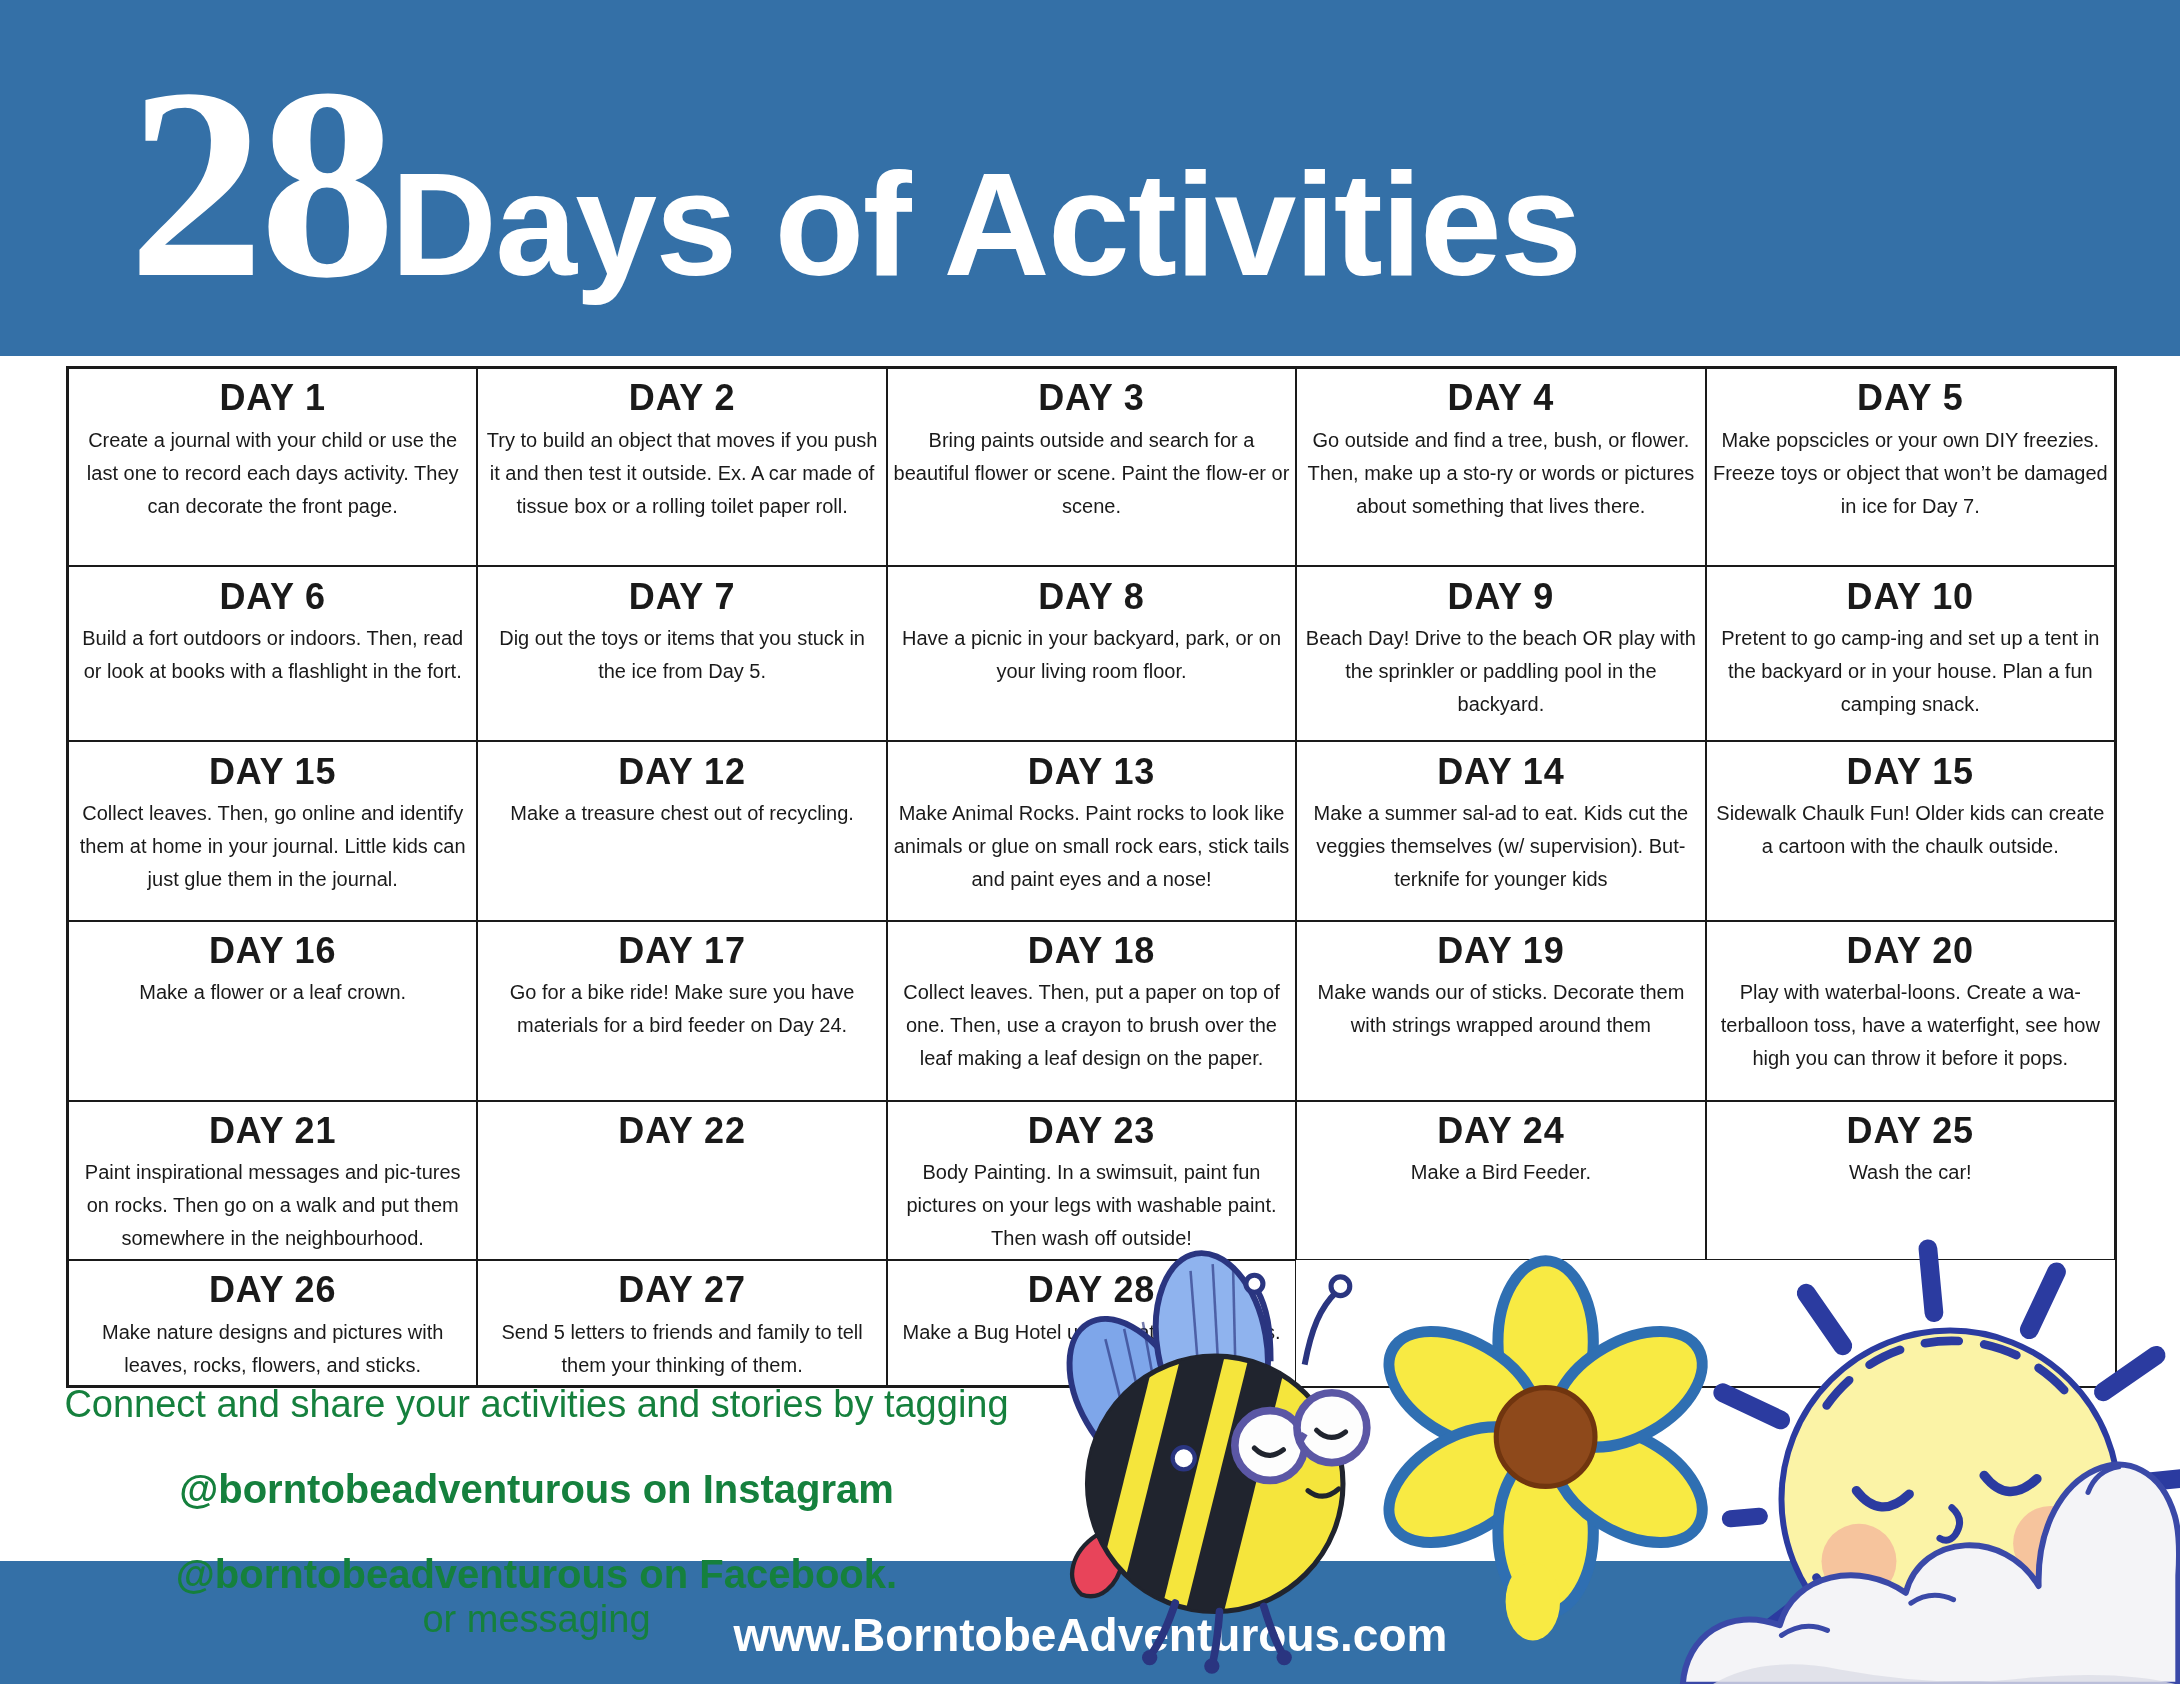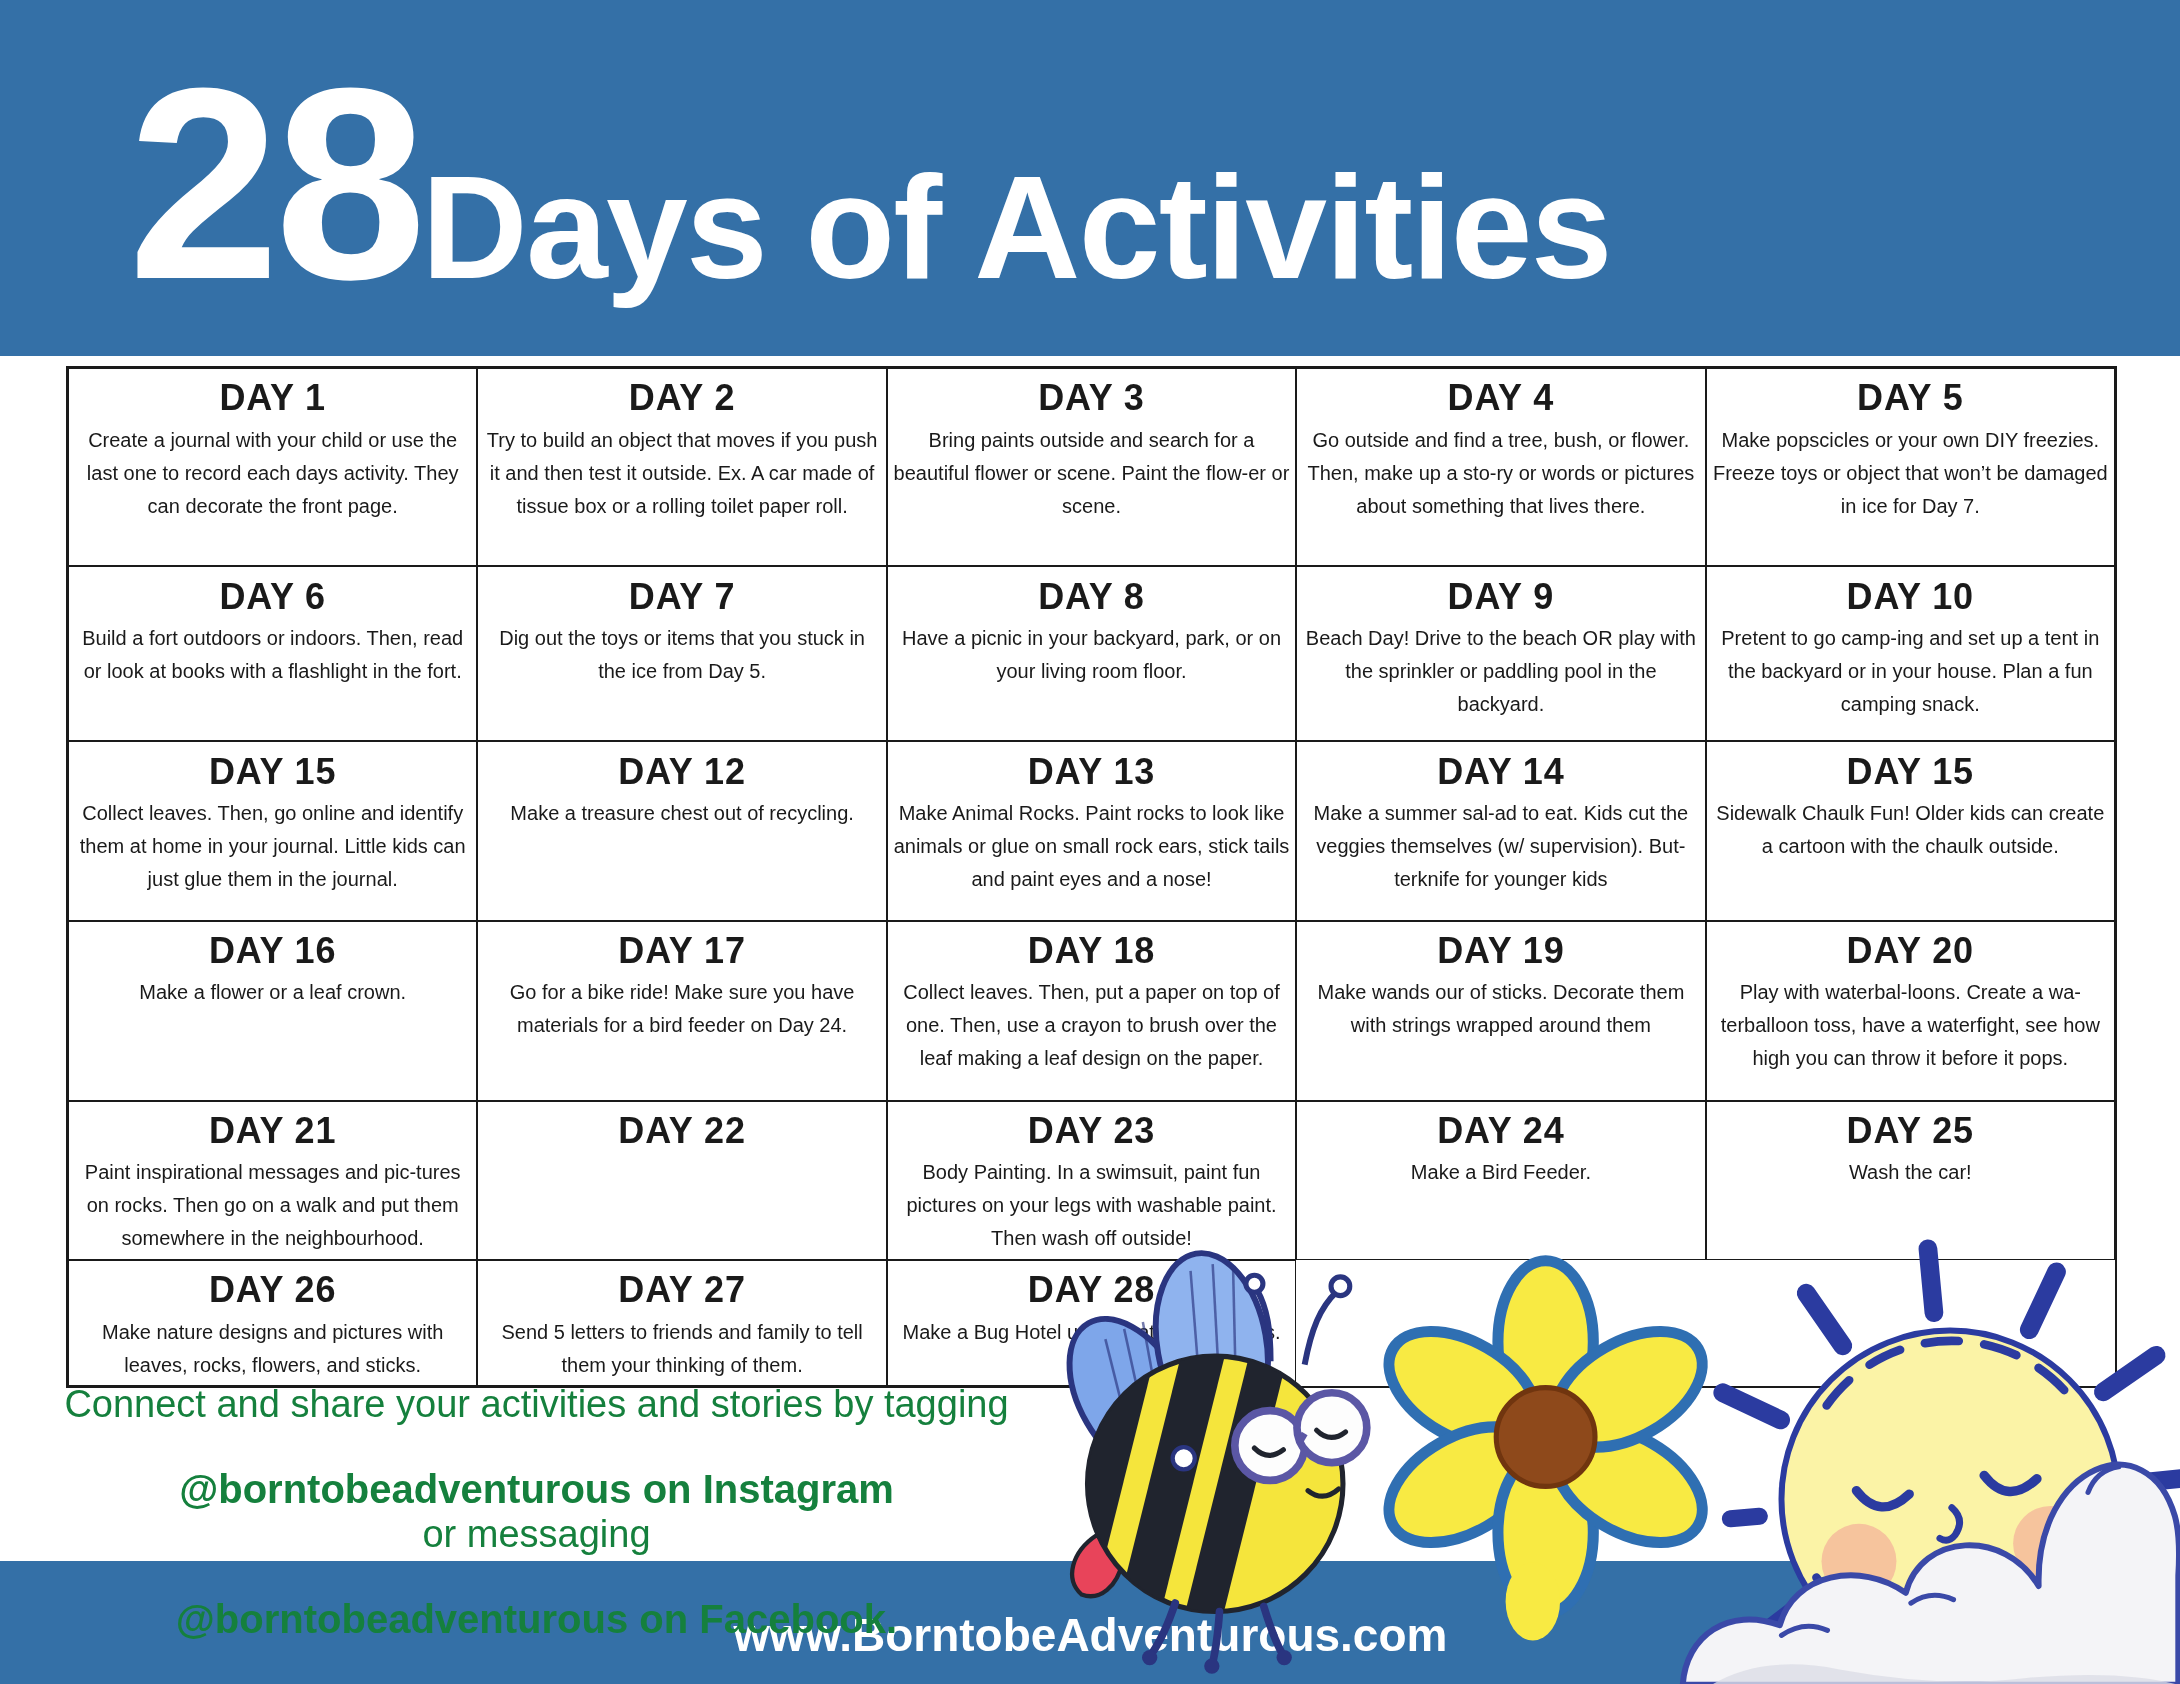--- a/index.html
+++ b/index.html
@@ -7,21 +7,21 @@
     position:relative;width:2181px;height:1685px;overflow:hidden;
     background:#ffffff;font-family:"Liberation Sans",sans-serif;
   }
   
   .header{
     position:absolute;left:0;top:0;width:100%;height:356px;
     background:#3470A7;color:#ffffff;
     display:flex;align-items:baseline;
     padding:47px 0 0 128px;box-sizing:border-box;
   }
-  .big-number{font-size:273px;font-weight:bold;line-height:1;letter-spacing:-5.1px;}
+  .big-number{font-size:273px;font-weight:bold;line-height:1;letter-spacing:-5.1px;font-family:Liberation Serif, serif;}
   .header-title{font-size:147px;font-weight:bold;line-height:1;letter-spacing:-1.7px;}
   
   .calendar{
     position:absolute;left:66px;top:366px;width:2051px;height:1022px;
     display:grid;grid-template-columns:repeat(5,1fr);
     grid-template-rows:325fr 286fr 294fr 295fr;
     border:2.6px solid #1a1a1a;background:#ffffff;z-index:2;box-sizing:border-box;
   }
   .cell{
     border:1.7px solid #1a1a1a;padding:6.8px 5.1px 3.4px;text-align:center;
@@ -192,22 +192,22 @@
 
     <div class="cell">
       <div class="day-title">DAY 28</div>
       <div class="day-text">Make a Bug Hotel us-ing natural materials.</div>
     </div>
   </div>
 
   <div class="connect">
     <div class="c-line">Connect and share your activities and stories by tagging</div>
     <div class="c-line bold">@borntobeadventurous on Instagram</div>
+    <div class="c-line bold">@borntobeadventurous on Facebook.</div>
     <div class="c-line">or messaging</div>
-    <div class="c-line bold">@borntobeadventurous on Facebook.</div>
   </div>
 
   <div class="bottom-bar">
     <span class="url">www.BorntobeAdventurous.com</span>
   </div>
 
   <svg class="deco" viewBox="0 0 1320 528" aria-hidden="true">
     <defs>
       <clipPath id="beeBodyClip">
           <circle cx="187" cy="292" r="150"></circle>

